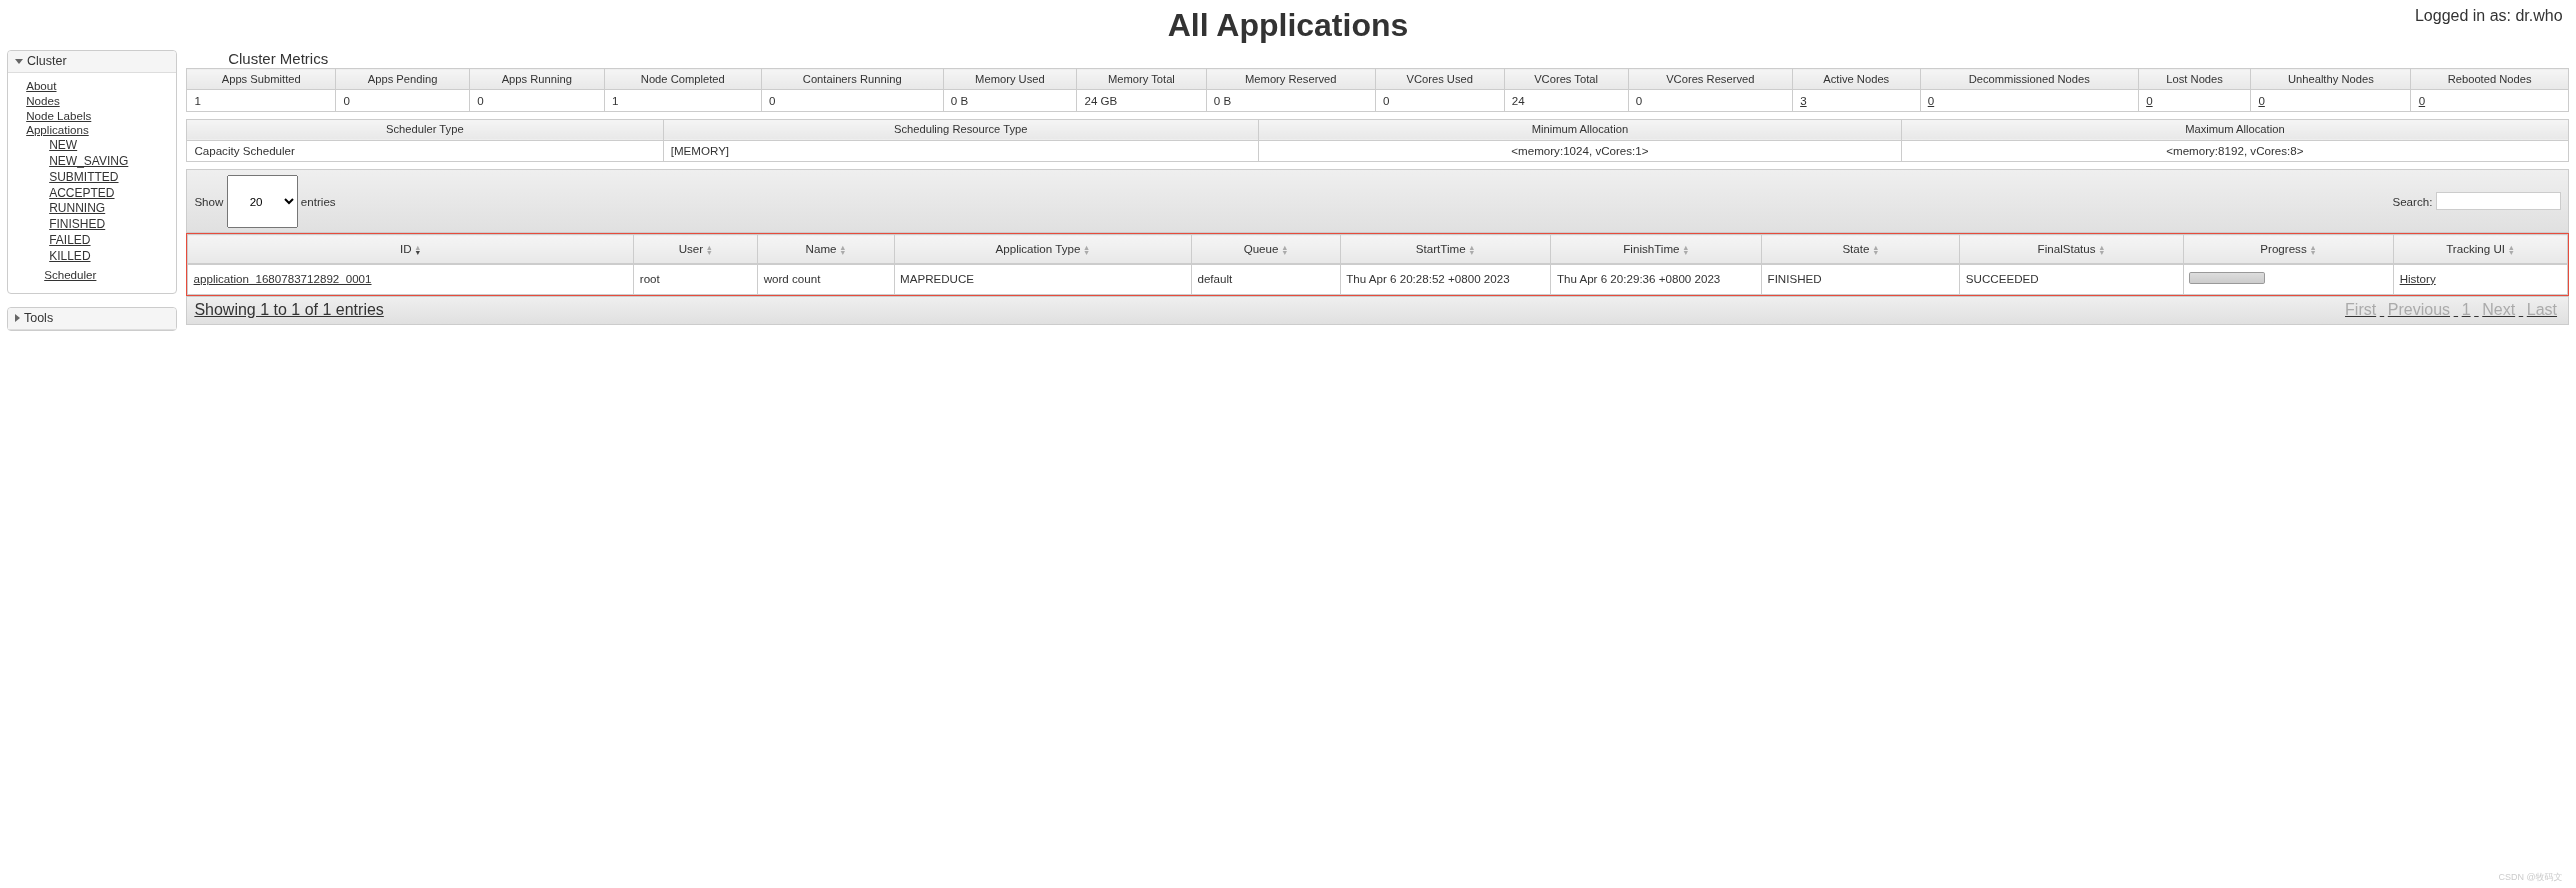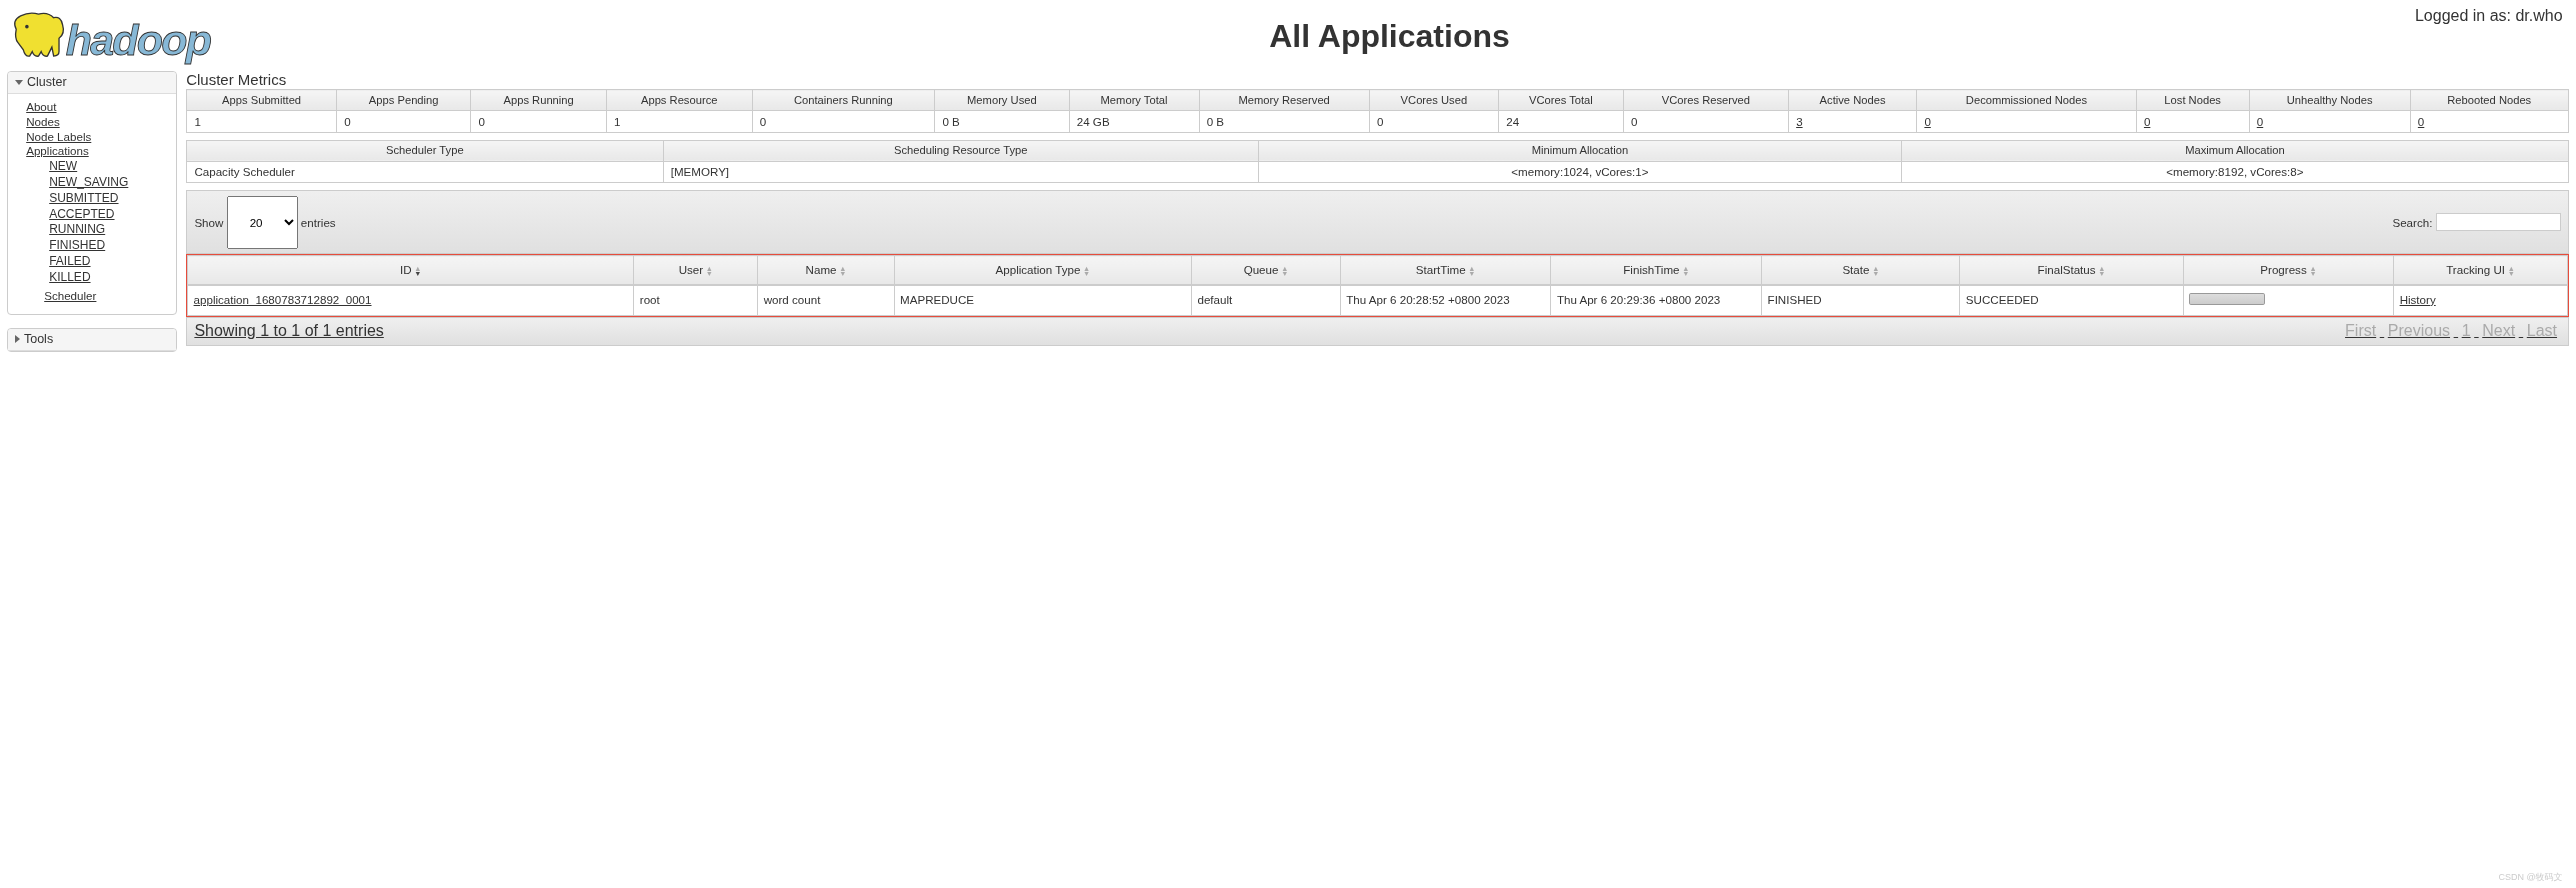--- a/index.html
+++ b/index.html
@@ -19,21 +19,21 @@
 .triangle-down { width: 0; height: 0; border-left: 4.5px solid transparent; border-right: 4.5px solid transparent; border-top: 5.4px solid #666; display: inline-block; }
 .triangle-right { width: 0; height: 0; border-top: 4.5px solid transparent; border-bottom: 4.5px solid transparent; border-left: 5.4px solid #666; display: inline-block; }
 .sidebar-links { padding: 5.4px 0 5.4px 18px; }
 .sidebar-links a { display: block; color: #333; text-decoration: underline; padding: 0.9px 0; font-size: 11.6px; }
 .sidebar-sublinks { padding-left: 23px; }
 .sidebar-sublinks a { font-size: 12px; text-decoration: underline; }
 .sidebar-scheduler { padding: 3.6px 0 5.4px 18px; }
 .sidebar-scheduler a { color: #333; text-decoration: underline; font-size: 11.6px; }
 
 .main { flex: 1; min-width: 0; }
-.section-title { font-size: 15px; color: #333; margin-bottom: 1.8px; }
+.section-title { font-size: 15px; color: #333; margin-bottom: 1.8px; margin-left: 42px; }
 table.grid { width: 100%; border-collapse: collapse; margin-bottom: 7.2px; }
 table.grid th { background: linear-gradient(#f5f5f5, #e8e8e8); border: 0.9px solid #ccc; padding: 2.7px 5.4px; font-weight: normal; font-size: 11.2px; text-align: center; vertical-align: middle; line-height: 1.3; }
 table.grid td { border: 0.9px solid #ccc; padding: 3.6px 7.2px; font-size: 11.6px; }
 table.grid td a { color: #333; text-decoration: underline; }
 
 .controls { background: linear-gradient(#efefef, #e0e0e0); border: 0.9px solid #ccc; padding: 4.5px 7.2px; display: flex; justify-content: space-between; align-items: center; font-size: 11.6px; }
 .controls select { font-size: 11.6px; padding: 18px; }
 .controls input { font-size: 11.6px; padding: 1.8px 3.6px; border: 0.9px solid #ccc; width: 125px; }
 
 .apps-wrap { border: 1.8px solid #e74c3c; border-top: none; }
@@ -50,29 +50,20 @@
 .footer { background: linear-gradient(#efefef, #e0e0e0); border: 0.9px solid #ccc; padding: 4.5px 7.2px; display: flex; justify-content: space-between; font-size: 16px; text-decoration: underline; }
 .footer .paging span { color: #aaa; padding: 0 3.6px; }
 .watermark { position: absolute; right: 13.4px; bottom: 4.5px; font-size: 9px; color: #ccc; margin-left: 23px; }
 </style>
 </head>
 <body>
 
 <div class="login">Logged in as: dr.who</div>
 
 <div class="header-area">
-  <div class="logo">
-    <div class="elephant">
-      <svg viewBox="0 0 70 65">
-          <path d="M10 25 Q5 15 15 10 Q25 5 35 8 Q45 5 52 12 Q60 10 62 20 Q65 30 58 35 L58 50 Q58 55 52 55 L50 45 L45 55 Q40 56 38 50 L35 55 Q30 56 28 50 L25 55 Q20 56 18 48 L12 40 Q8 35 10 25 Z" fill="#f0e030" stroke="#333" stroke-width="1.5"></path>
-          <circle cx="22" cy="22" r="2" fill="#333"></circle>
-        </svg>
-    </div>
-    <span class="logo-text">hadoop</span>
-  </div>
   <h1 class="title">All Applications</h1>
 </div>
 
 <div class="container">
   <div class="sidebar">
     <div class="sidebar-box">
       <div class="sidebar-header">
         <span class="triangle-down"></span>
         <span>Cluster</span>
       </div>
@@ -105,21 +96,21 @@
   </div>
 
   <div class="main">
     <div class="section-title">Cluster Metrics</div>
     <table class="grid">
       <thead>
           <tr>
         <th>Apps Submitted</th>
         <th>Apps Pending</th>
         <th>Apps Running</th>
-        <th>Apps Resource</th>
+        <th>Node Completed</th>
         <th>Containers Running</th>
         <th>Memory Used</th>
         <th>Memory Total</th>
         <th>Memory Reserved</th>
         <th>VCores Used</th>
         <th>VCores Total</th>
         <th>VCores Reserved</th>
         <th>Active Nodes</th>
         <th>Decommissioned Nodes</th>
         <th>Lost Nodes</th>

